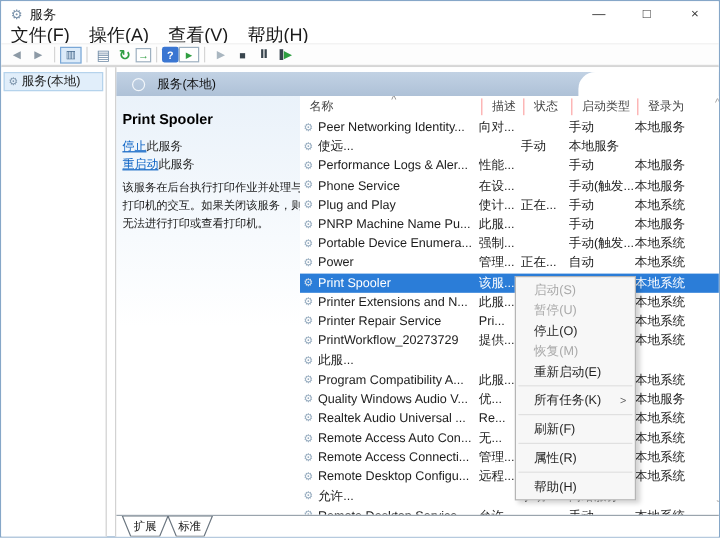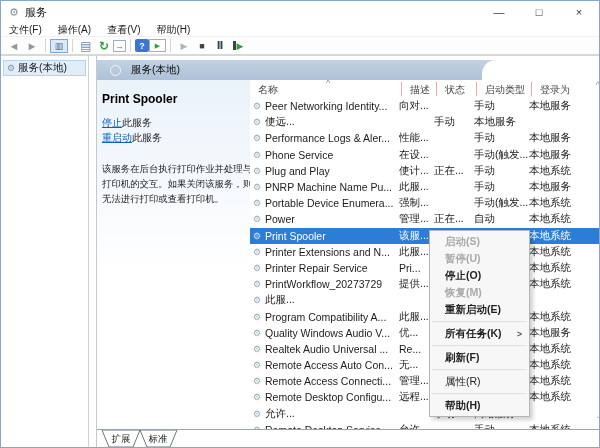--- a/index.html
+++ b/index.html
@@ -7,21 +7,21 @@
        font-family:"Liberation Sans","DejaVu Sans",sans-serif;color:#1c1c1c;
        overflow:hidden;box-sizing:border-box;border:1px solid #86a7c8;}
   
   .titlebar{position:absolute;left:0;top:0;width:100%;height:22px;background:#fff;display:flex;align-items:center;}
   .title-ic{font-size:11px;color:#7b93ab;margin:0 6px 0 8px;}
   .title-txt{font-size:11px;color:#111;}
   .win-controls{position:absolute;right:0;top:0;height:22px;display:flex;}
   .win-btn{width:40px;height:22px;display:flex;align-items:center;justify-content:center;font-size:11px;color:#333;}
   
   .menubar{position:absolute;left:0;top:22px;width:100%;height:13px;display:flex;align-items:center;background:#fff;}
-  .menu-item-top{font-size:10px;padding:0 8px;color:#1a1a1a;}
+  .menu-item-top{font-size:15px;padding:0 8px;color:#1a1a1a;}
   
   .toolbar{position:absolute;left:0;top:35px;width:100%;height:19px;display:flex;align-items:center;
            background:#fdfdfd;border-bottom:1px solid #d9d9d9;border-top:1px solid #f0f0f0;padding-left:4px;box-sizing:border-box;}
   .tbi{width:18px;height:15px;display:flex;align-items:center;justify-content:center;font-size:11px;flex:0 0 auto;}
   .tb-sep{width:1px;height:13px;background:#d5d5d5;margin:0 4px;flex:0 0 auto;}
   #ic-back,#ic-forward{color:#8d9aa6;font-size:11px;}
   #ic-tree{border:1px solid #7aa7d6;background:#dcebf9;color:#4a6c8e;font-size:9px;width:18px;height:14px;box-sizing:border-box;}
   #ic-props{color:#6e8aa5;font-size:12px;}
   #ic-refresh{color:#2f9e41;font-weight:bold;font-size:12px;}
   #ic-export{border:1px solid #9db0c0;width:13px;height:12px;color:#2f9e41;font-weight:bold;font-size:9px;box-sizing:border-box;background:#fff;}
@@ -43,21 +43,21 @@
   .band{position:absolute;left:0;top:4px;width:100%;height:20px;background:linear-gradient(#c2d2e4,#aec1d7);display:flex;align-items:center;}
   .band .circle{width:9px;height:9px;border:1.5px solid #f2f6fa;border-radius:50%;margin:0 10px 0 13px;}
   .band .lbl{font-size:10.5px;color:#101010;}
   .list-round{position:absolute;left:385px;top:4px;width:119px;height:21px;background:#fff;border-top-left-radius:14px;}
   
   .extpane{position:absolute;left:0;top:24px;width:153px;height:349px;background:linear-gradient(#eaf2fa,#ffffff 55%);overflow:hidden;}
   .svc-title{font-size:12px;font-weight:bold;margin:12px 0 0 5px;color:#000;}
   .svc-links{margin:9px 0 0 5px;font-size:10px;line-height:15px;}
   .svc-links a{color:#0b62c4;text-decoration:underline;cursor:pointer;}
   .desc-label{font-size:10px;margin:30px 0 0 5px;}
-  .desc-text{font-size:9.4px;line-height:15px;width:151px;margin:16px 0 0 5px;color:#1a1a1a;}
+  .desc-text{font-size:9.4px;line-height:15px;width:151px;margin:3px 0 0 5px;color:#1a1a1a;}
   
   .listpane{position:absolute;left:153px;top:24px;width:352px;height:349px;background:#fff;overflow:hidden;}
   .lv-header{position:relative;display:grid;grid-template-columns:152px 35px 40px 55px 1fr;height:18px;align-items:center;
              font-size:10px;color:#454545;}
   .lv-header .hc{padding-left:8px;border-right:1px solid #fca5a5;height:14px;line-height:16px;white-space:nowrap;overflow:hidden;box-sizing:border-box;}
   .sort-caret{position:absolute;left:76px;top:-2px;font-size:9px;color:#888;}
   .rows{position:absolute;left:0;top:18px;right:0;bottom:0;}
   .svc-row{display:grid;grid-template-columns:15px 134px 35px 40px 55px 1fr;height:16.2px;align-items:center;
            font-size:10.5px;white-space:nowrap;}
   .svc-row .gear{font-size:9px;color:#93a9bd;padding-left:3px;}
@@ -66,21 +66,21 @@
   .svc-row.selected .gear{color:#d9e4ef;}
   .scroll-ch{position:absolute;right:2px;font-size:9px;color:#9a9a9a;line-height:9px;}
   
   .tabbar{position:absolute;left:0;bottom:0;width:100%;height:21px;background:#fff;border-top:1px solid #9aa4ad;box-sizing:border-box;}
   .tabbar svg{position:absolute;left:3px;top:0;}
   .tabbar text{font-size:9.5px;fill:#1a1a1a;}
   .tabbar polygon{fill:#fff;stroke:#6b7680;stroke-width:1;}
   
   .ctxmenu{position:absolute;left:428px;top:229px;width:101px;background:#f7f7f7;border:1px solid #b5b5b5;
            box-shadow:3px 3px 4px rgba(0,0,0,.18);z-index:10;padding:2px 0;box-sizing:border-box;}
-  .mi{height:17px;display:flex;align-items:center;font-size:10.5px;color:#1f1f1f;padding-left:15px;position:relative;font-weight:bold;}
+  .mi{height:17px;display:flex;align-items:center;font-size:10.5px;color:#1f1f1f;padding-left:15px;position:relative;}
   .mi.disabled{color:#a9a9a9;}
   .mi.bold{font-weight:normal;}
   .mi .arrow{position:absolute;right:7px;font-size:9px;color:#555;}
   .menu-sep{height:1px;background:#e0e0e0;margin:3px 2px;}
 </style>
 </head>
 <body>
 
 <div class="titlebar">
   <span class="title-ic">⚙</span>

